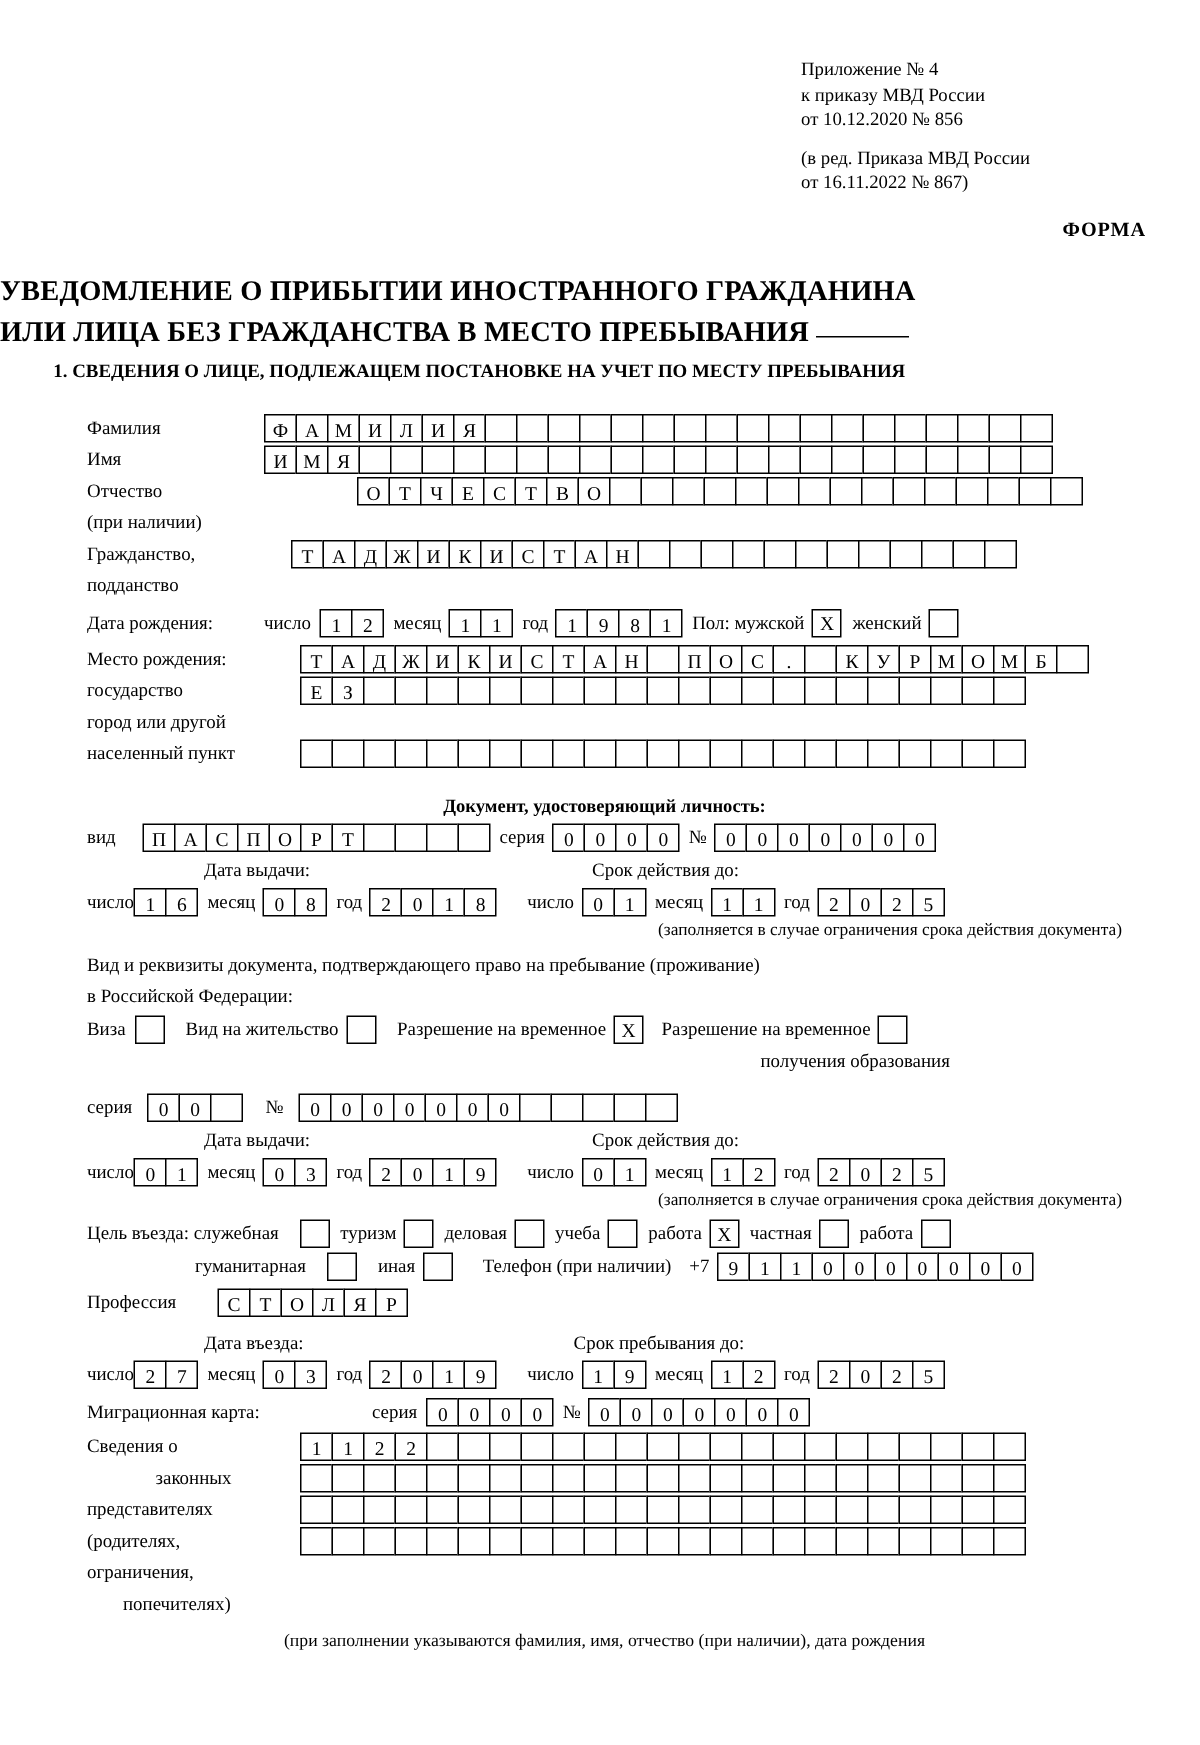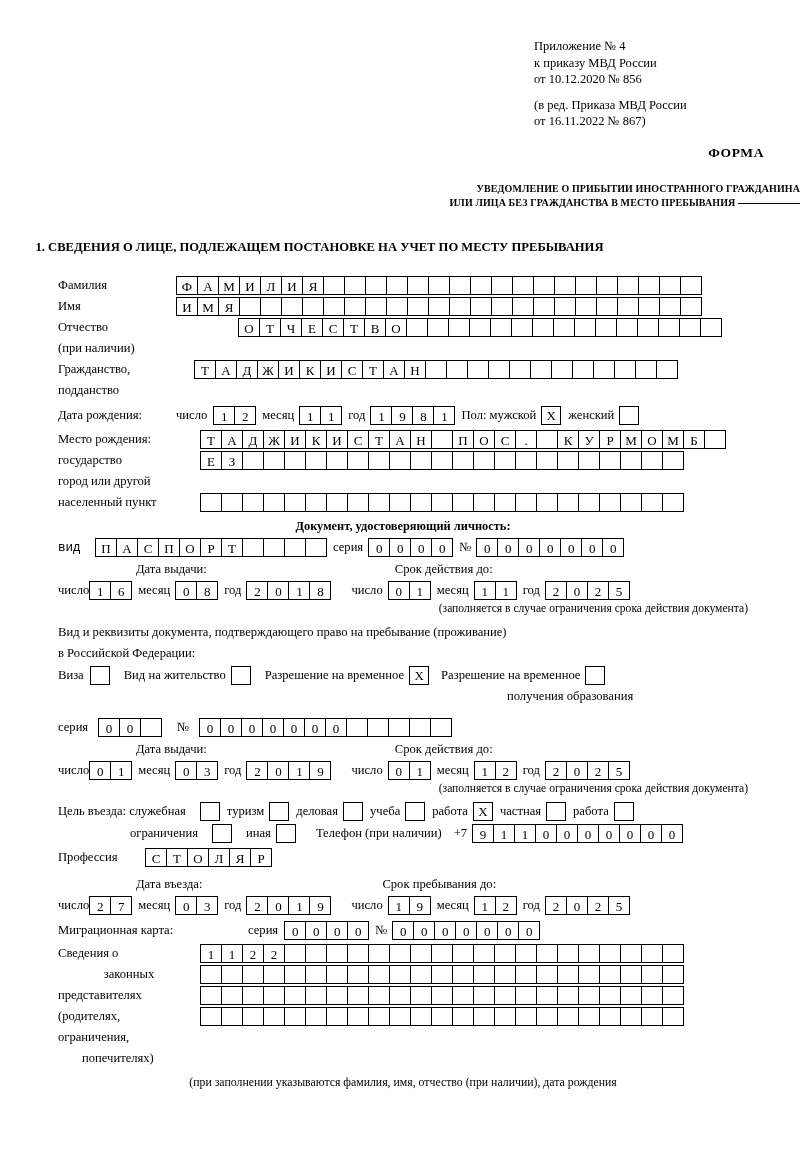--- a/index.html
+++ b/index.html
@@ -38,22 +38,22 @@
     right: 36px;
     font-size: 13.5px;
     font-weight: bold;
     letter-spacing: 0.6px;
   }
   .title {
     position: absolute;
     top: 182px;
     left: 0;
     width: 800px;
-    text-align: right;
-    font-size: 10px;
+    text-align: left;
+    font-size: 19px;
     font-weight: bold;
     line-height: 1.42;
     letter-spacing: 0.1px;
   }
   .title .underline-sp {
     display: inline-block;
     width: 62px;
     border-bottom: 1px solid #000;
     vertical-align: 2px;
   }
@@ -403,26 +403,26 @@
           <div class="bx"></div>
           <div class="bx"></div>
           <div class="bx"></div>
           <div class="bx"></div>
           <div class="bx"></div>
           <div class="bx"></div>
           <div class="bx"></div>
         </div>
     </div>
 
-    <div class="row" style="margin-top:5px;justify-content:center">
+    <div class="row" style="margin-top:16px;justify-content:center">
       <div class="center-lbl">Документ, удостоверяющий личность:</div>
     </div>
 
     <div class="row">
-      <div class="label" style="width:27px;flex:0 0 27px;font-family:Liberation Mono, monospace;">вид</div>
+      <div class="label" style="width:27px;flex:0 0 27px;">вид</div>
       <div class="spacer10"></div>
       <div class="boxes">
           <div class="bx">П</div>
           <div class="bx">А</div>
           <div class="bx">С</div>
           <div class="bx">П</div>
           <div class="bx">О</div>
           <div class="bx">Р</div>
           <div class="bx">Т</div>
           <div class="bx"></div>
@@ -603,21 +603,21 @@
       <div class="mini-label">работа</div>
       <div class="checkbox">Х</div>
       <div class="mini-label">частная</div>
       <div class="checkbox"></div>
       <div class="mini-label">работа</div>
       <div class="checkbox"></div>
     </div>
 
     <div class="row" style="margin-top:3px">
       <div style="width:72px;flex:0 0 72px;"></div>
-      <div class="label">ограничения</div>
+      <div class="label">гуманитарная</div>
       <div class="spacer14"></div>
       <div class="checkbox"></div>
       <div class="mini-label" style="margin-left:14px">иная</div>
       <div class="checkbox"></div>
       <div class="mini-label" style="margin-left:20px">Телефон (при наличии)</div>
       <div class="mini-label">+7</div>
       <div class="boxes">
           <div class="bx">9</div>
           <div class="bx">1</div>
           <div class="bx">1</div>

